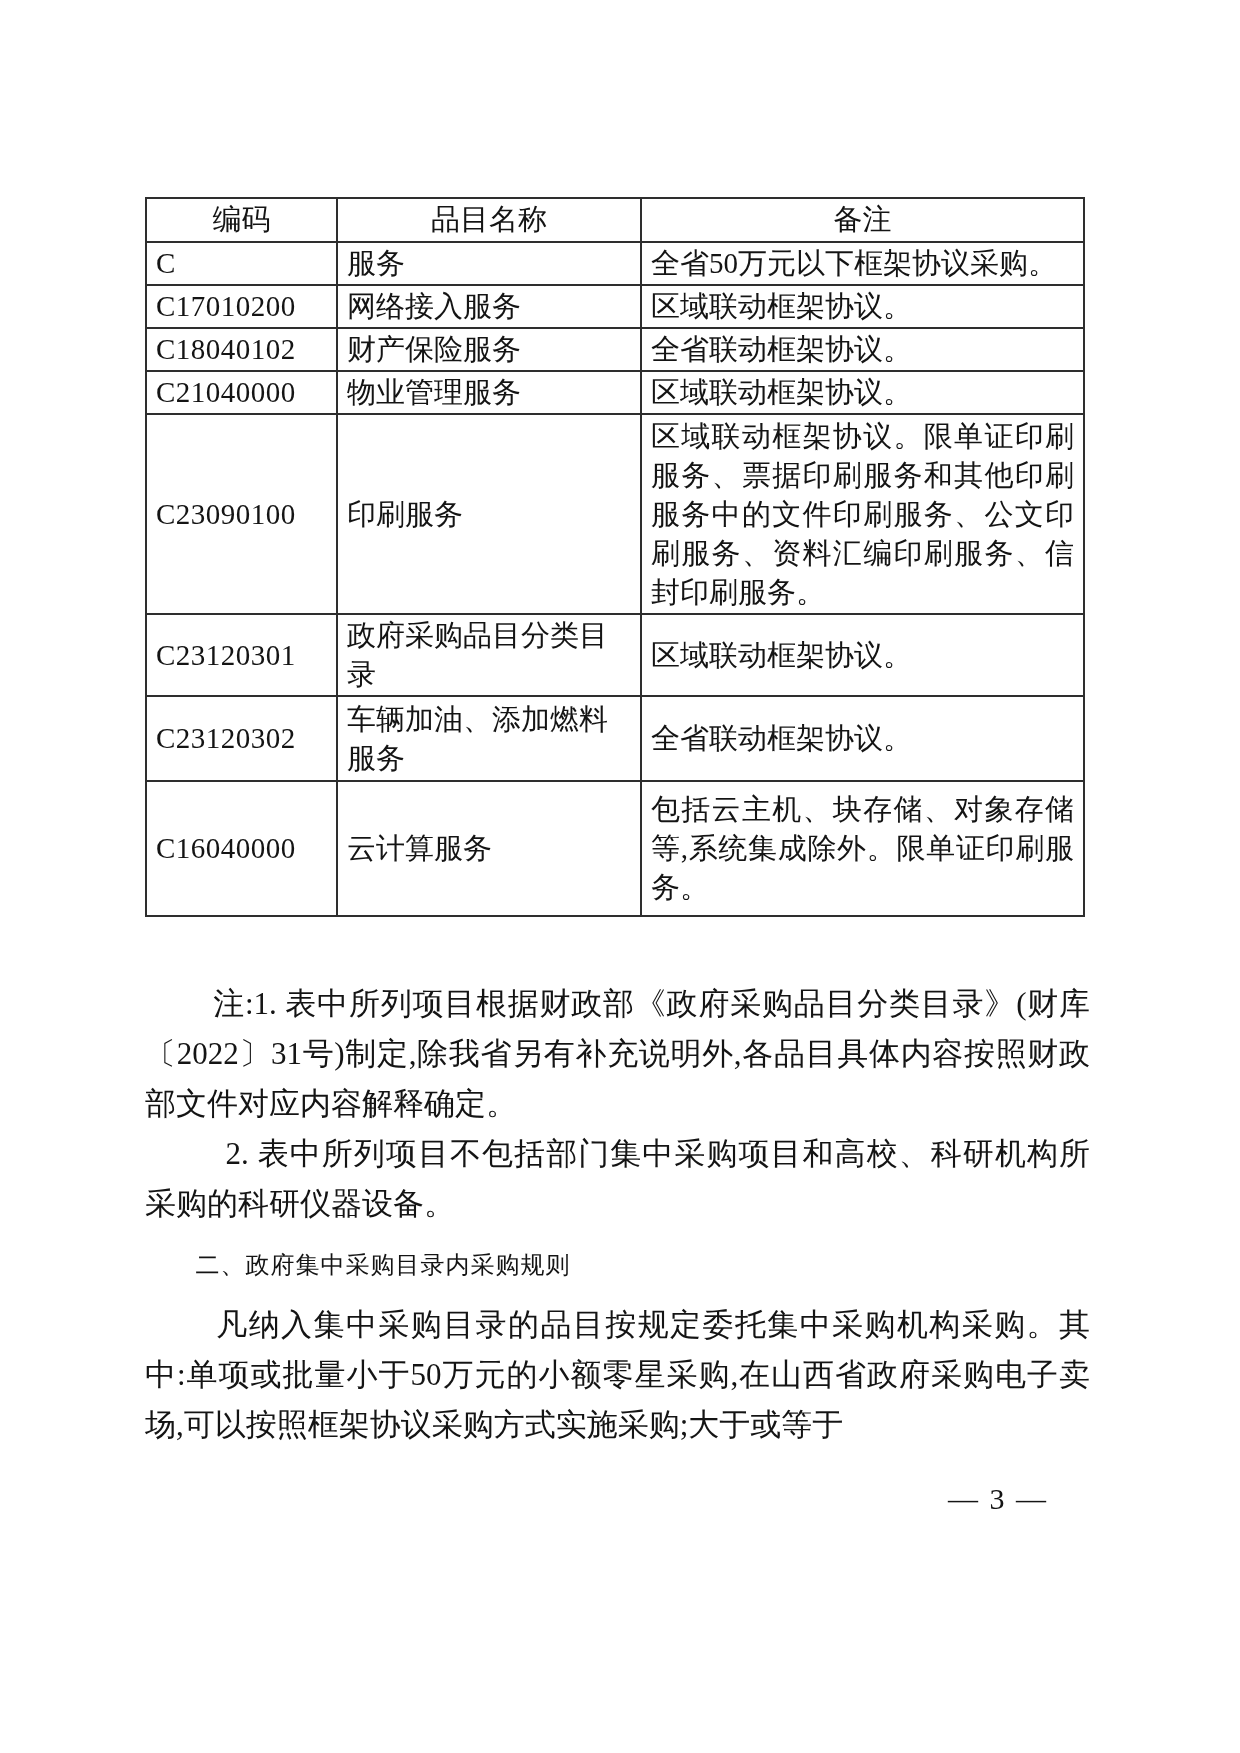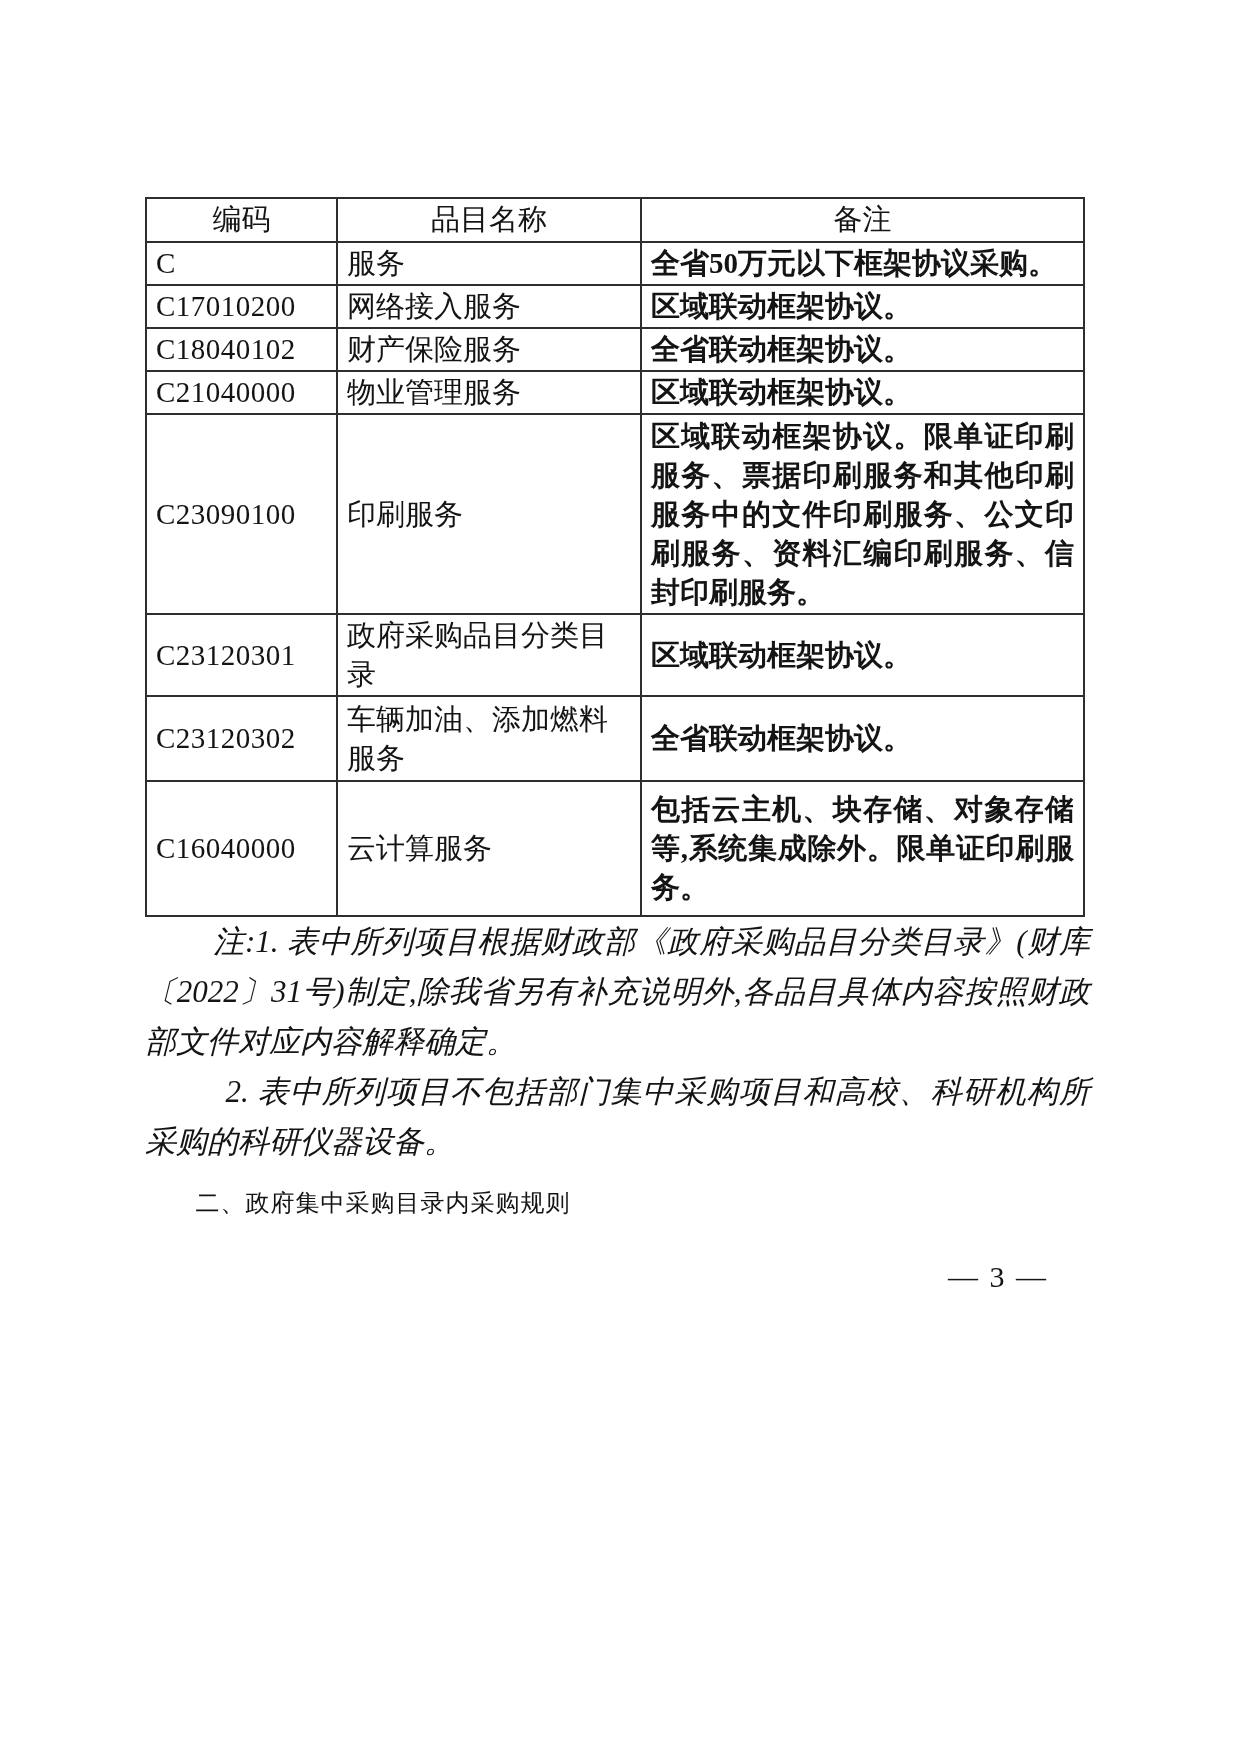--- a/index.html
+++ b/index.html
@@ -47,29 +47,28 @@
   }
   table.catalog td {
     line-height: 39px;
   }
   td.code {
     font-size: 29px;
     letter-spacing: 0.5px;
   }
   td.remark {
     text-align: justify;
-    font-weight: bold;
   }
   tr.row-s td  { height: 39px; }
   tr.row-5l td { height: 196px; }
   tr.row-2l td { height: 81px; }
   tr.row-3l td { height: 131px; }
 
   .notes {
-    font-style: italic;
+    margin-top: 62px;
   }
   p {
     margin: 0;
     font-size: 31px;
     line-height: 50px;
     text-align: justify;
   }
   .indent-1 { text-indent: 2.2em; }
   .indent-2 { text-indent: 2.6em; }
   .heading {
@@ -154,17 +153,18 @@
       </tbody>
     </table>
 
     <div class="notes">
       <p class="indent-1">注:1. 表中所列项目根据财政部《政府采购品目分类目录》(财库〔2022〕31号)制定,除我省另有补充说明外,各品目具体内容按照财政部文件对应内容解释确定。</p>
       <p class="indent-2">2. 表中所列项目不包括部门集中采购项目和高校、科研机构所采购的科研仪器设备。</p>
     </div>
 
     <p class="heading">二、政府集中采购目录内采购规则</p>
 
+    <p class="body-para">凡纳入集中采购目录的品目按规定委托集中采购机构采购。其中:单项或批量小于50万元的小额零星采购,在山西省政府采购电子卖场,可以按照框架协议采购方式实施采购;大于或等于</p>
 
     <div class="page-number">— 3 —</div>
 
   </div>
 </div>
 
 </body></html>

